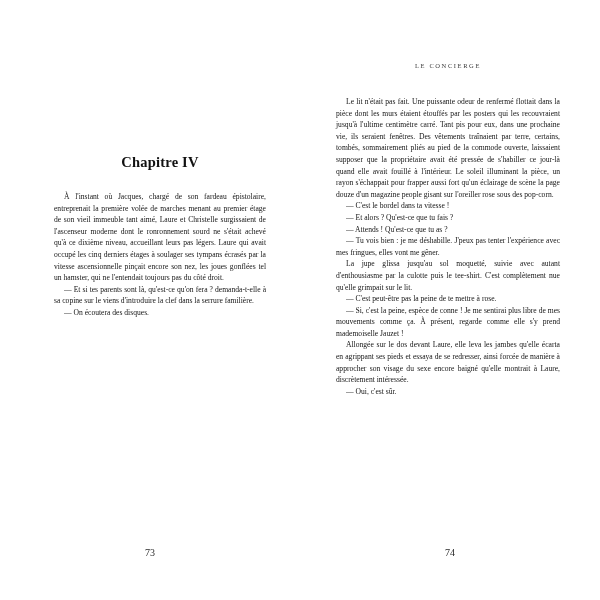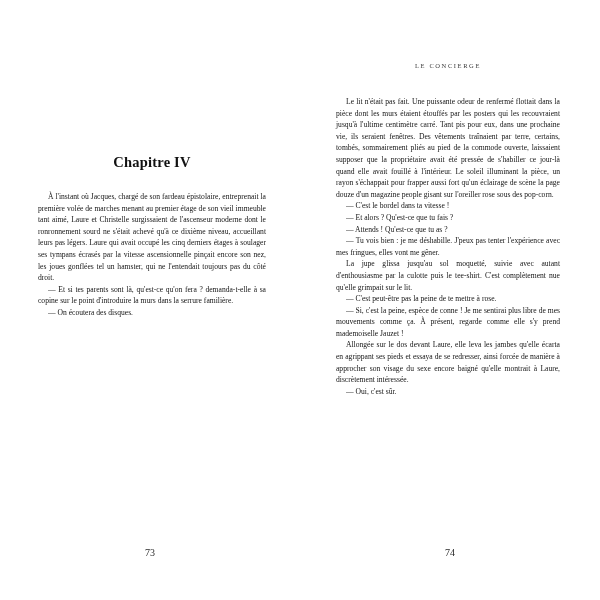--- a/index.html
+++ b/index.html
@@ -22,21 +22,21 @@
     box-sizing: border-box;
     padding: 0;
   }
   .page {
     position: relative;
     width: 300px;
     height: 600px;
     box-sizing: border-box;
   }
   .page-left {
-    padding: 62px 34px 0 38px;
+    padding: 62px 34px 0 54px;
   }
   .page-right {
     padding: 62px 40px 0 36px;
   }
   .running-head {
     text-align: center;
     font-size: 6.5px;
     letter-spacing: 1.6px;
     color: #3a3a3a;
     height: 14px;
@@ -81,21 +81,21 @@
 </head>
 <body>
 
 <div class="spread">
 
   <div class="page page-left">
     <div class="running-head">&nbsp;</div>
     <h1 class="chapter-title">Chapitre IV</h1>
     <div class="textblock">
       <p>À l'instant où Jacques, chargé de son fardeau épistolaire, entreprenait la première volée de marches menant au premier étage de son vieil immeuble tant aimé, Laure et Christelle surgissaient de l'ascenseur moderne dont le ronronnement sourd ne s'était achevé qu'à ce dixième niveau, accueillant leurs pas légers. Laure qui avait occupé les cinq derniers étages à soulager ses tympans écrasés par la vitesse ascensionnelle pinçait encore son nez, les joues gonflées tel un hamster, qui ne l'entendait toujours pas du côté droit.</p>
-      <p class="dialogue">— Et si tes parents sont là, qu'est-ce qu'on fera ? demanda-t-elle à sa copine sur le point d'introduire la murs dans la serrure familière.</p>
+      <p class="dialogue">— Et si tes parents sont là, qu'est-ce qu'on fera ? demanda-t-elle à sa copine sur le viens d'introduire la clef dans la serrure familière.</p>
       <p class="dialogue">— On écoutera des disques.</p>
     </div>
     <div class="folio">73</div>
   </div>
 
   <div class="page page-right">
     <div class="running-head">LE CONCIERGE</div>
     <div class="textblock body-right">
       <p>Le lit n'était pas fait. Une puissante odeur de renfermé flottait dans la pièce dont les murs étaient étouffés par les posters qui les recouvraient jusqu'à l'ultime centimètre carré. Tant pis pour eux, dans une prochaine vie, ils seraient fenêtres. Des vêtements traînaient par terre, certains, tombés, sommairement pliés au pied de la commode ouverte, laissaient supposer que la propriétaire avait été pressée de s'habiller ce jour-là quand elle avait fouillé à l'intérieur. Le soleil illuminant la pièce, un rayon s'échappait pour frapper aussi fort qu'un éclairage de scène la page douze d'un magazine people gisant sur l'oreiller rose sous des pop-corn.</p>
       <p class="dialogue">— C'est le bordel dans ta vitesse !</p>

